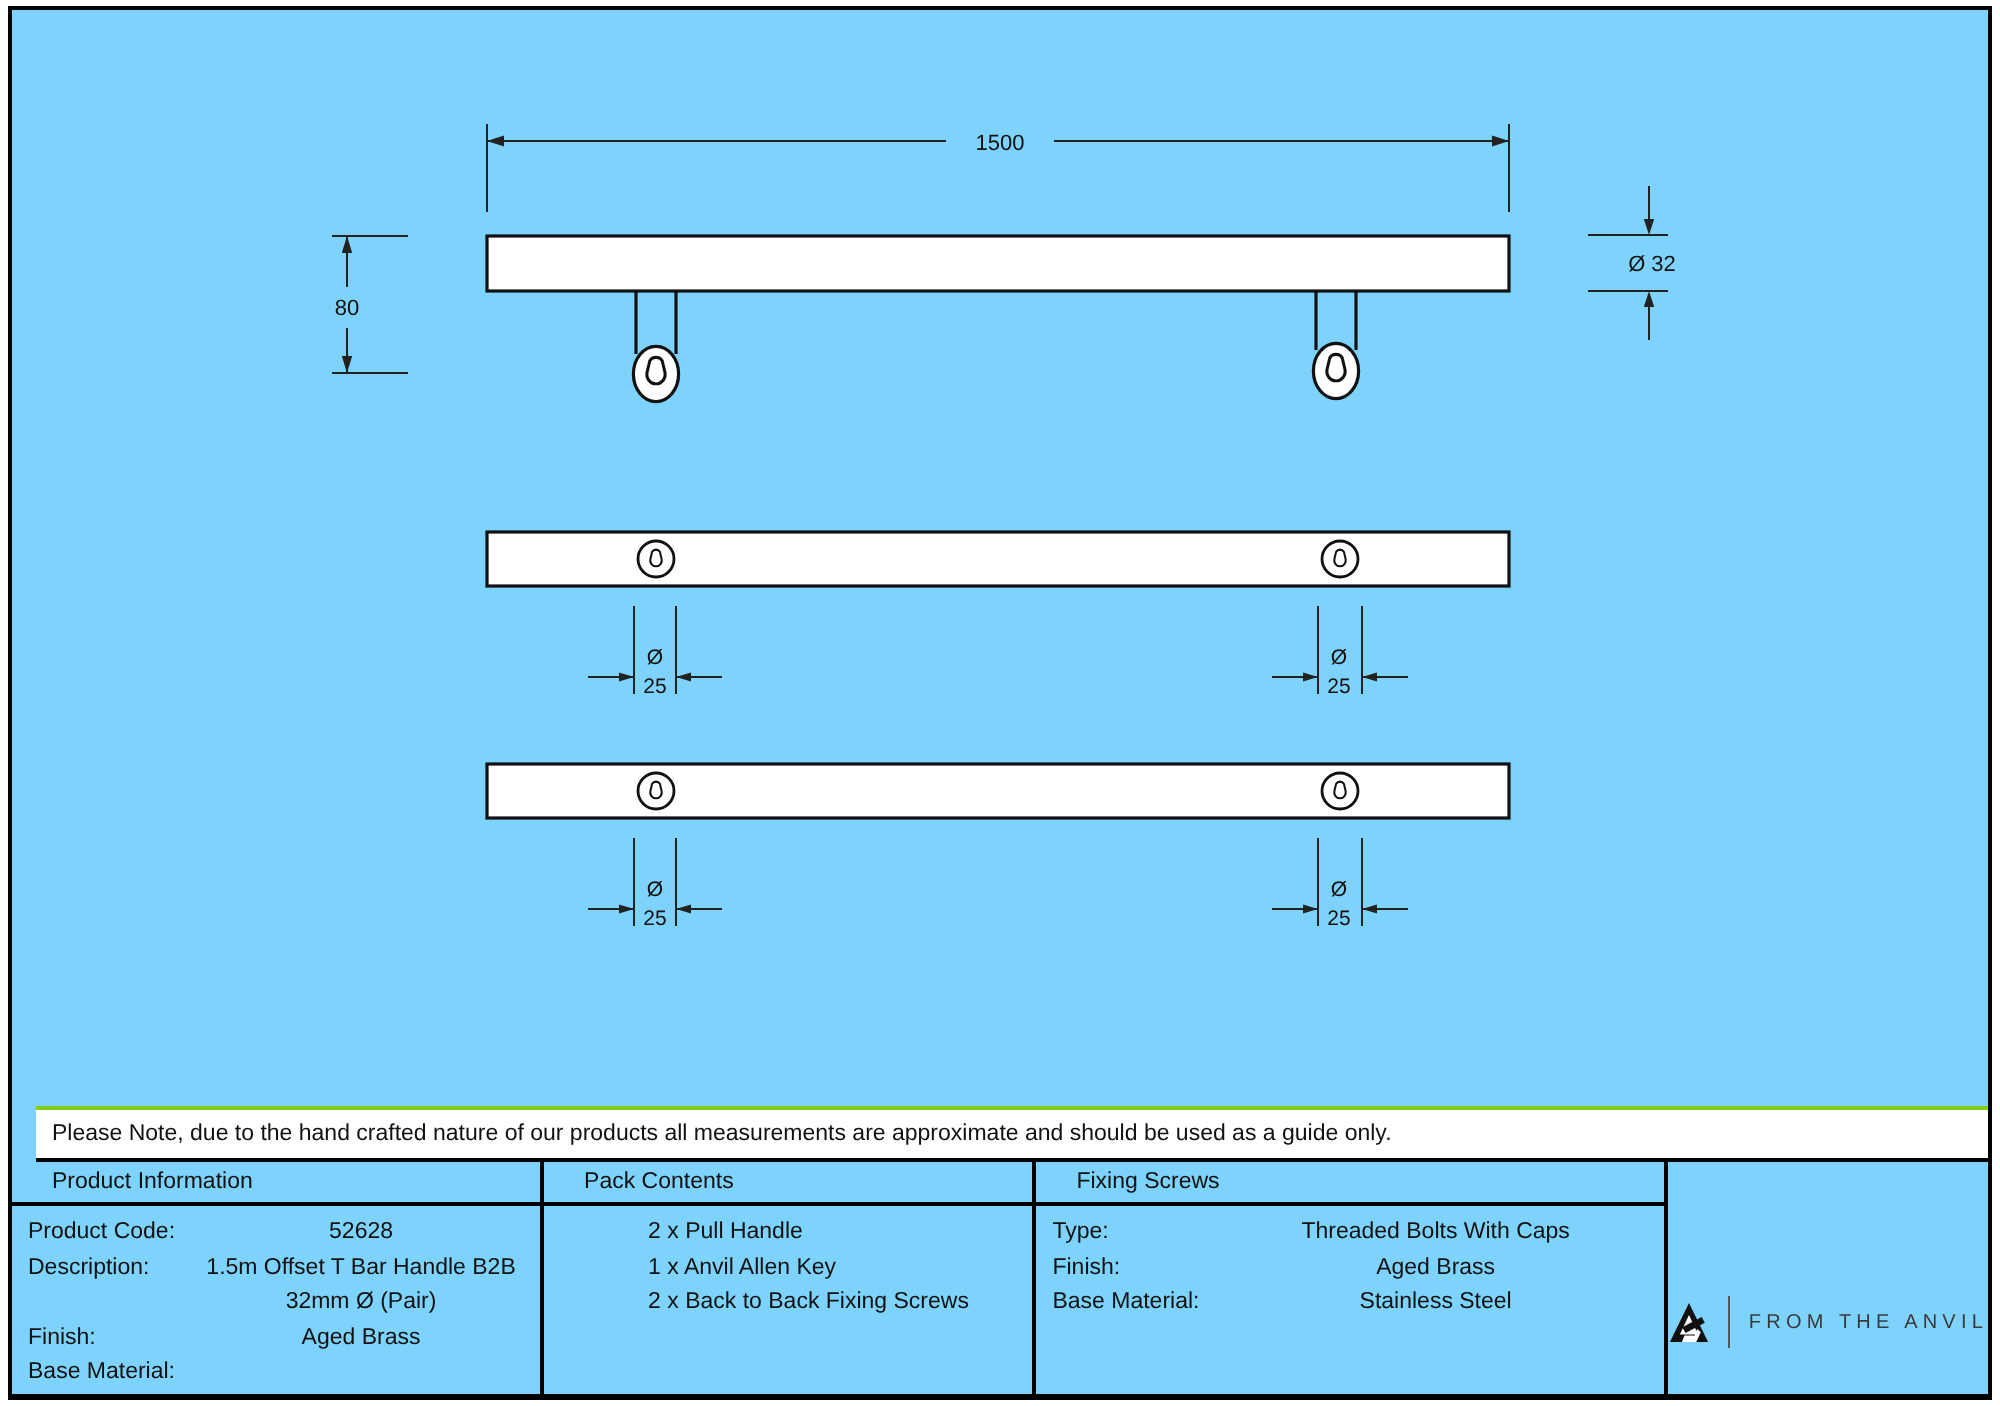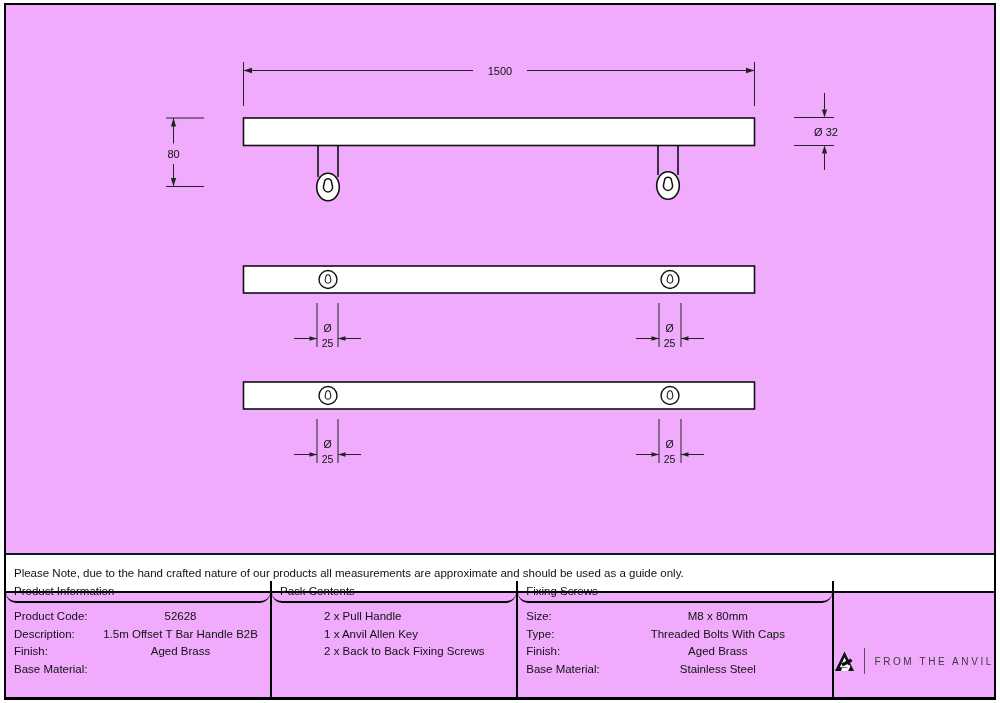--- a/index.html
+++ b/index.html
@@ -1,39 +1,39 @@
 <!DOCTYPE html>
 <html><head>
 <meta charset="utf-8">
 <style>
   html,body{margin:0;padding:0;background:#fff;}
   body{width:1000px;height:703px;position:relative;font-family:"Liberation Sans",sans-serif;color:#111;}
-  .frame{position:absolute;left:4px;top:3px;right:4px;bottom:3px;border:2px solid #000;border-bottom-width:3px;background:#f0abfc;}
+  .frame{position:absolute;left:4px;top:3px;right:4px;bottom:3px;border:2px solid #000;border-bottom-width:3px;background:#7dd3fc;}
   .drawing-svg{position:absolute;left:0;top:0;width:988px;height:548px;display:block;}
   svg text{fill:#111;font-family:"Liberation Sans",sans-serif;}
   .obj{stroke:#111;stroke-width:1.6;fill:none;}
   .objf{stroke:#111;stroke-width:1.6;fill:#fff;}
   .dim{stroke:#222;stroke-width:1;fill:none;}
   .ah{fill:#222;stroke:none;}
   .dimtext{font-size:11px;}
   .dimtext-s{font-size:10.5px;}
 
-  .note-row{position:absolute;left:0;right:0;top:548px;height:40px;box-sizing:border-box;
-    border-top:2px solid #0f172a;border-bottom:2px solid #000;display:flex;align-items:center;
+  .note-row{position:absolute;left:12px;right:0;top:548px;height:28px;box-sizing:border-box;
+    border-top:2px solid #84cc16;border-bottom:2px solid #000;display:flex;align-items:center;
     padding-left:8px;font-size:11.5px;background:#fff;}
 
   .info-table{position:absolute;left:0;right:0;top:576px;bottom:0;display:flex;}
   .col{box-sizing:border-box;}
   .col-border{border-right:2px solid #000;}
   .c1{width:281px;}
   .c2{width:260px;}
   .c3{width:334px;}
   .c4{flex:1;display:flex;align-items:center;justify-content:center;}
   .col-header{height:22px;box-sizing:border-box;border-bottom:2px solid #000;display:flex;
-    align-items:center;padding-left:8px;font-size:11.5px;border-radius:10px;}
+    align-items:center;padding-left:20px;font-size:11.5px;}
   .col-body{padding:5px 4px 0 8px;font-size:11.5px;line-height:17.5px;}
   .kv{display:flex;}
   .kv .k{width:81px;flex:0 0 81px;}
   .kv .v{flex:1;text-align:center;}
   .pc-item{white-space:nowrap;margin-left:44px;}
 
   .brand{display:flex;align-items:center;gap:9px;margin-top:44px;}
   .brand-sep{width:1px;height:26px;background:#555;}
   .brand-name{font-size:10px;letter-spacing:2.6px;color:#3a3a3a;white-space:nowrap;}
 </style>
@@ -162,20 +162,24 @@
       <div class="col-body">
         <div class="kv">
           <span class="k">Product Code:</span>
           <span class="v">52628</span>
         </div>
         <div class="kv">
           <span class="k">Description:</span>
           <span class="v">1.5m Offset T Bar Handle B2B</span>
         </div>
         <div class="kv">
+          <span class="k"></span>
+          <span class="v">32mm Ø (Pair)</span>
+        </div>
+        <div class="kv">
           <span class="k">Finish:</span>
           <span class="v">Aged Brass</span>
         </div>
         <div class="kv">
           <span class="k">Base Material:</span>
         </div>
       </div>
     </div>
 
     <div class="col c2 col-border">
@@ -183,24 +187,20 @@
       <div class="col-body">
         <div class="pc-item">2 x Pull Handle</div>
         <div class="pc-item">1 x Anvil Allen Key</div>
         <div class="pc-item">2 x Back to Back Fixing Screws</div>
       </div>
     </div>
 
     <div class="col c3 col-border">
       <div class="col-header">Fixing Screws</div>
       <div class="col-body">
-        <div class="kv">
-          <span class="k">Size:</span>
-          <span class="v">M8 x 80mm</span>
-        </div>
         <div class="kv">
           <span class="k">Type:</span>
           <span class="v">Threaded Bolts With Caps</span>
         </div>
         <div class="kv">
           <span class="k">Finish:</span>
           <span class="v">Aged Brass</span>
         </div>
         <div class="kv">
           <span class="k">Base Material:</span>

